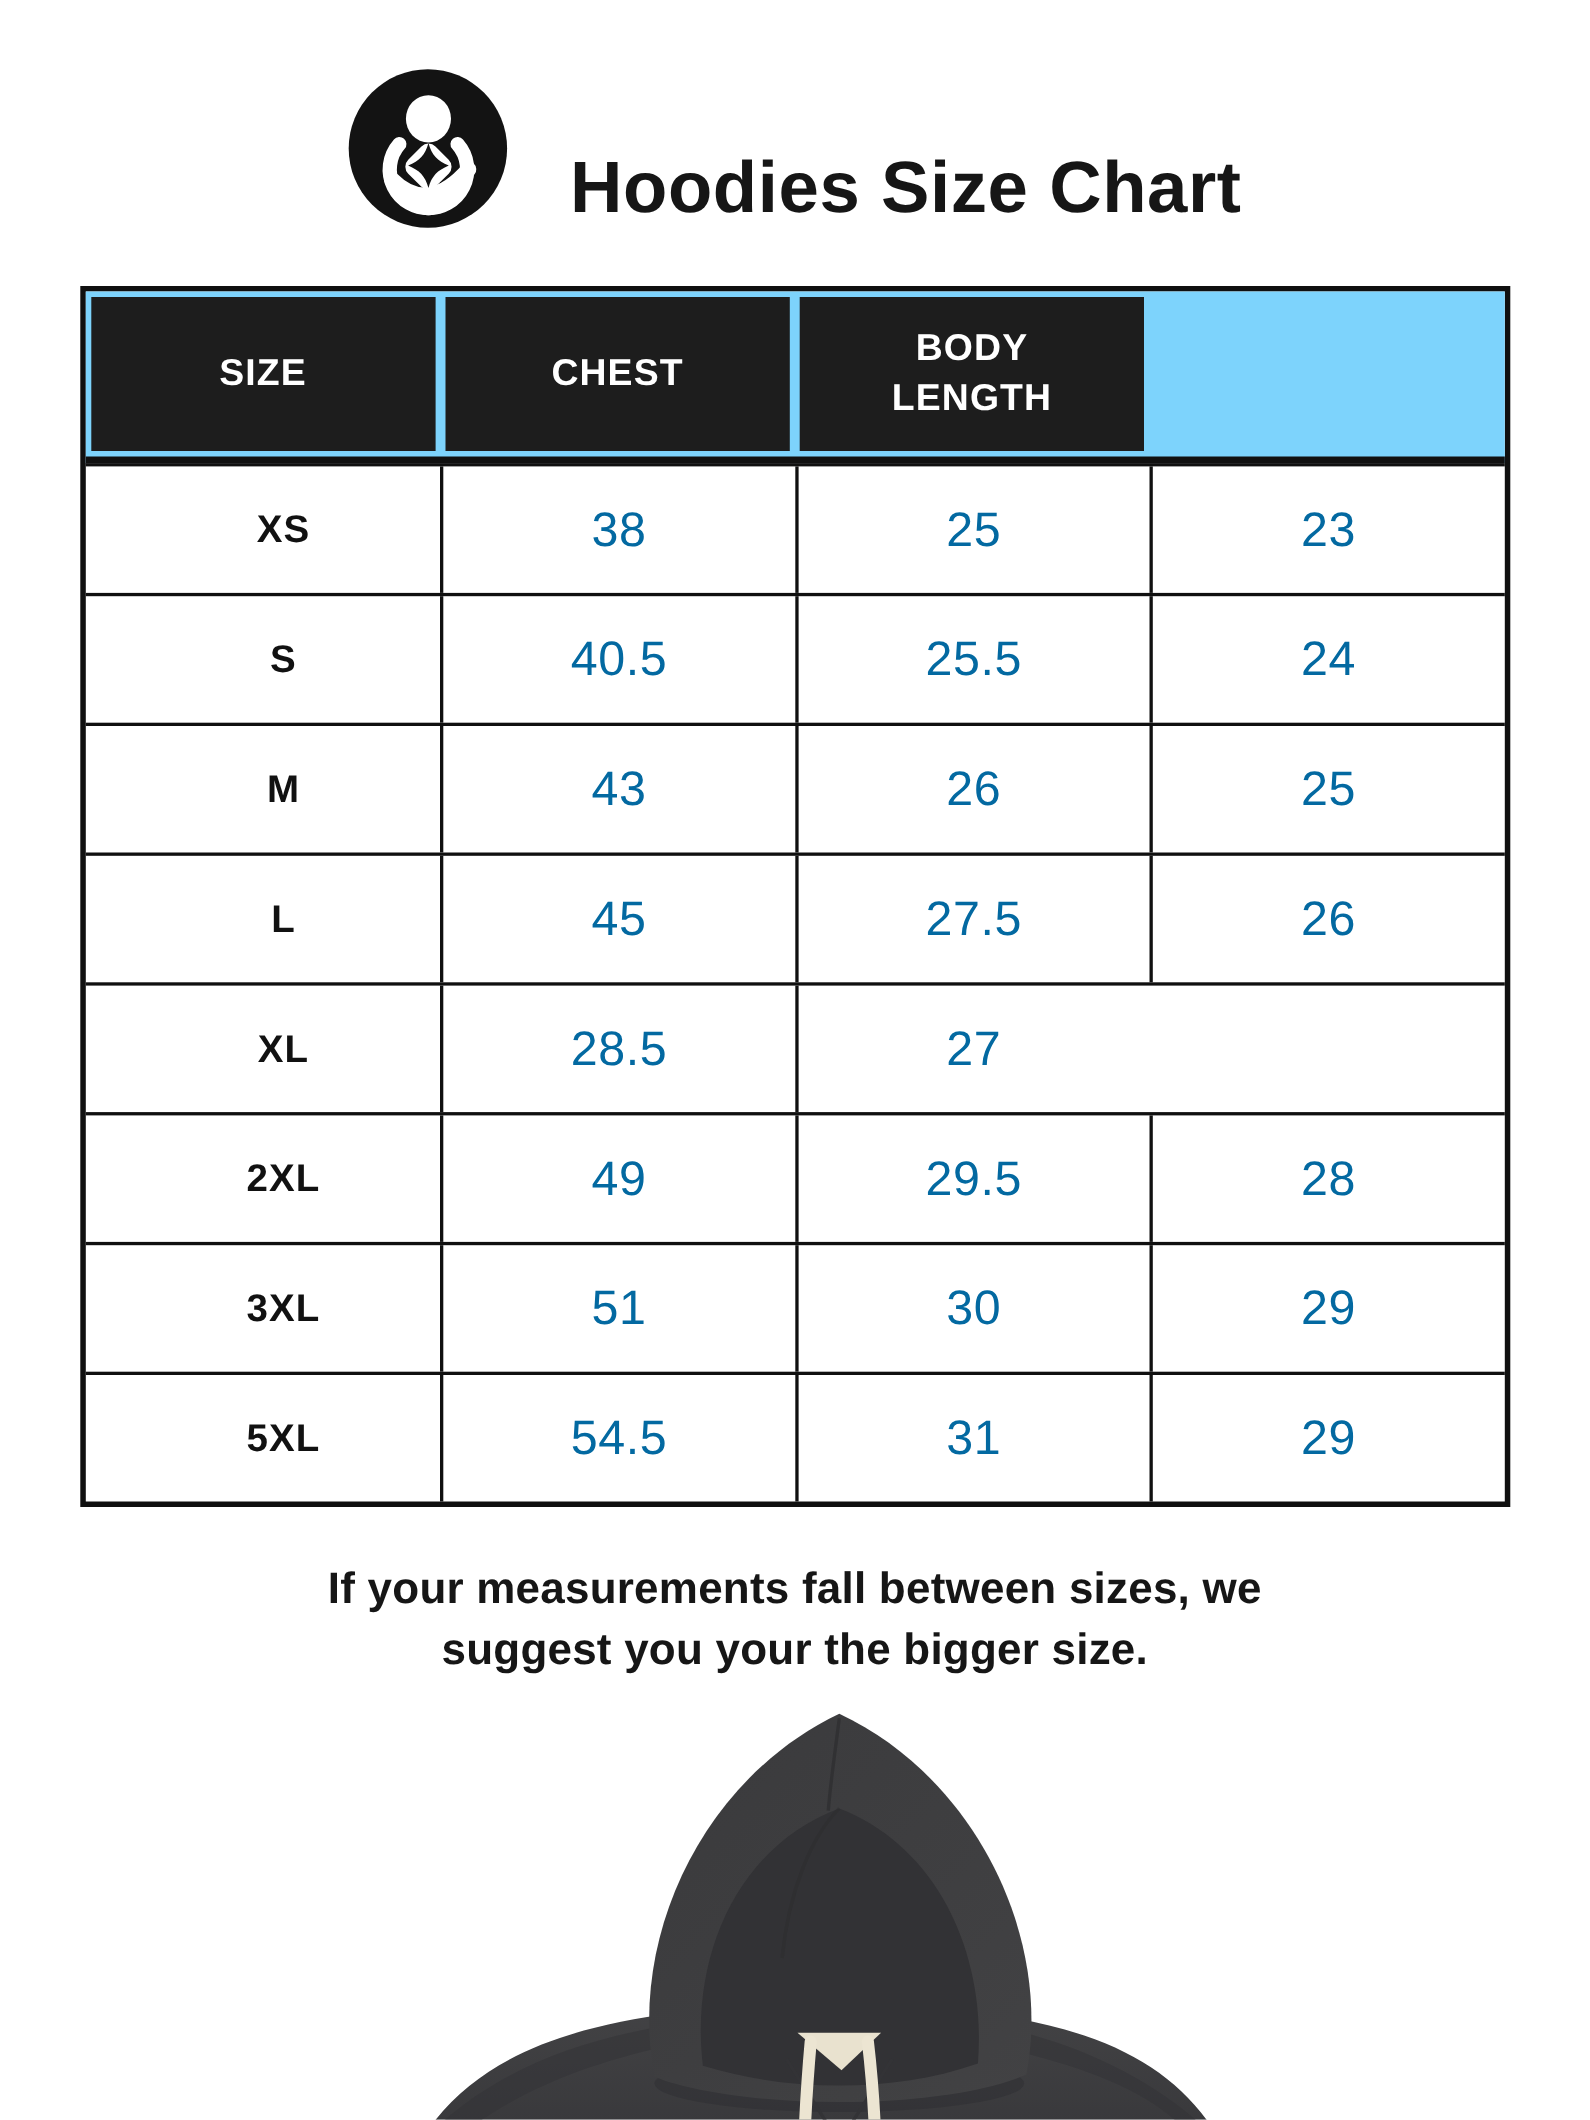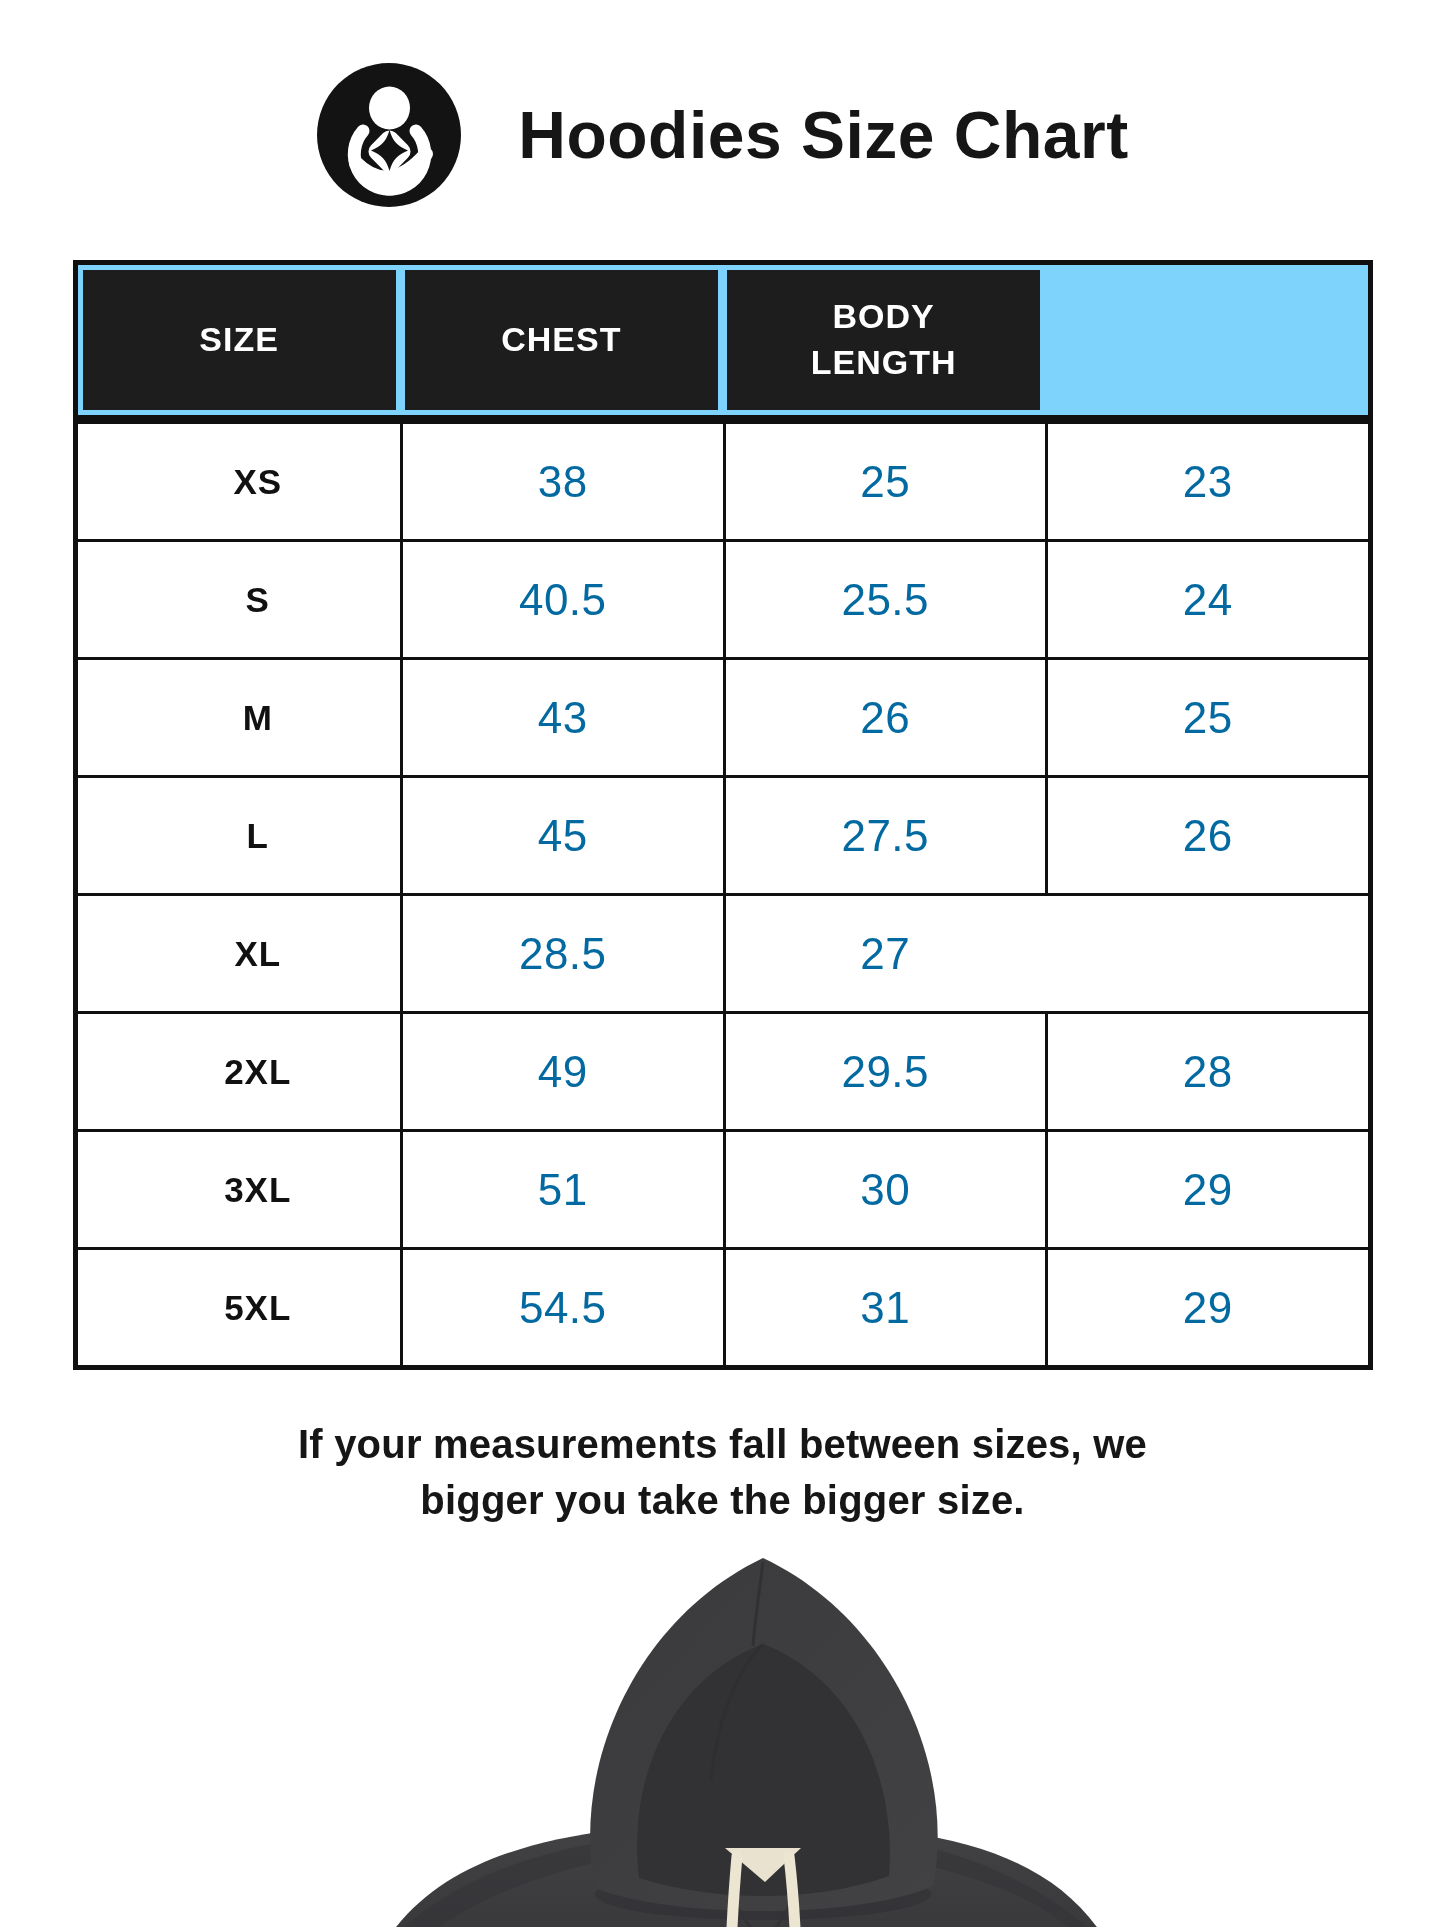--- a/index.html
+++ b/index.html
@@ -5,21 +5,21 @@
   html,body{margin:0;padding:0;}
   body{
     width:1445px;height:1927px;background:#ffffff;overflow:hidden;
     font-family:"Liberation Sans","DejaVu Sans",sans-serif;
     -webkit-font-smoothing:antialiased;
   }
   .page{position:relative;width:1445px;height:1927px;background:#fff;overflow:hidden;}
 
   
   .brand-header{
-    display:flex;align-items:center;justify-content:center;
+    display:flex;align-items:flex-end;justify-content:center;
     gap:56px;margin-top:62px;height:146px;
   }
   .logo{width:146px;height:146px;flex:0 0 auto;}
   .page-title{
     font-size:66px;font-weight:800;color:#161616;letter-spacing:.5px;
     white-space:nowrap;
   }
 
   
   .size-table{
@@ -142,21 +142,21 @@
     <div class="tr">
       <div class="td size-cell">5XL</div>
       <div class="td">54.5</div>
       <div class="td">31</div>
       <div class="td">29</div>
     </div>
   </div>
 
   <div class="size-note">
     <span style="display:block">If your measurements fall between sizes, we</span>
-    <span style="display:block">bigger you take the bigger size.</span>
+    <span style="display:block">suggest you your the bigger size.</span>
   </div>
 
   <div class="hoodie-wrap">
     <svg viewBox="0 0 760 402" width="760" height="402" aria-hidden="true">
       <defs>
         <linearGradient id="bodyGrad" x1="0" y1="0" x2="0" y2="1">
           <stop offset="0" stop-color="#434345"></stop>
           <stop offset="1" stop-color="#37373a"></stop>
         </linearGradient>
         <linearGradient id="hoodGrad" x1="0" y1="0" x2="1" y2="1">

